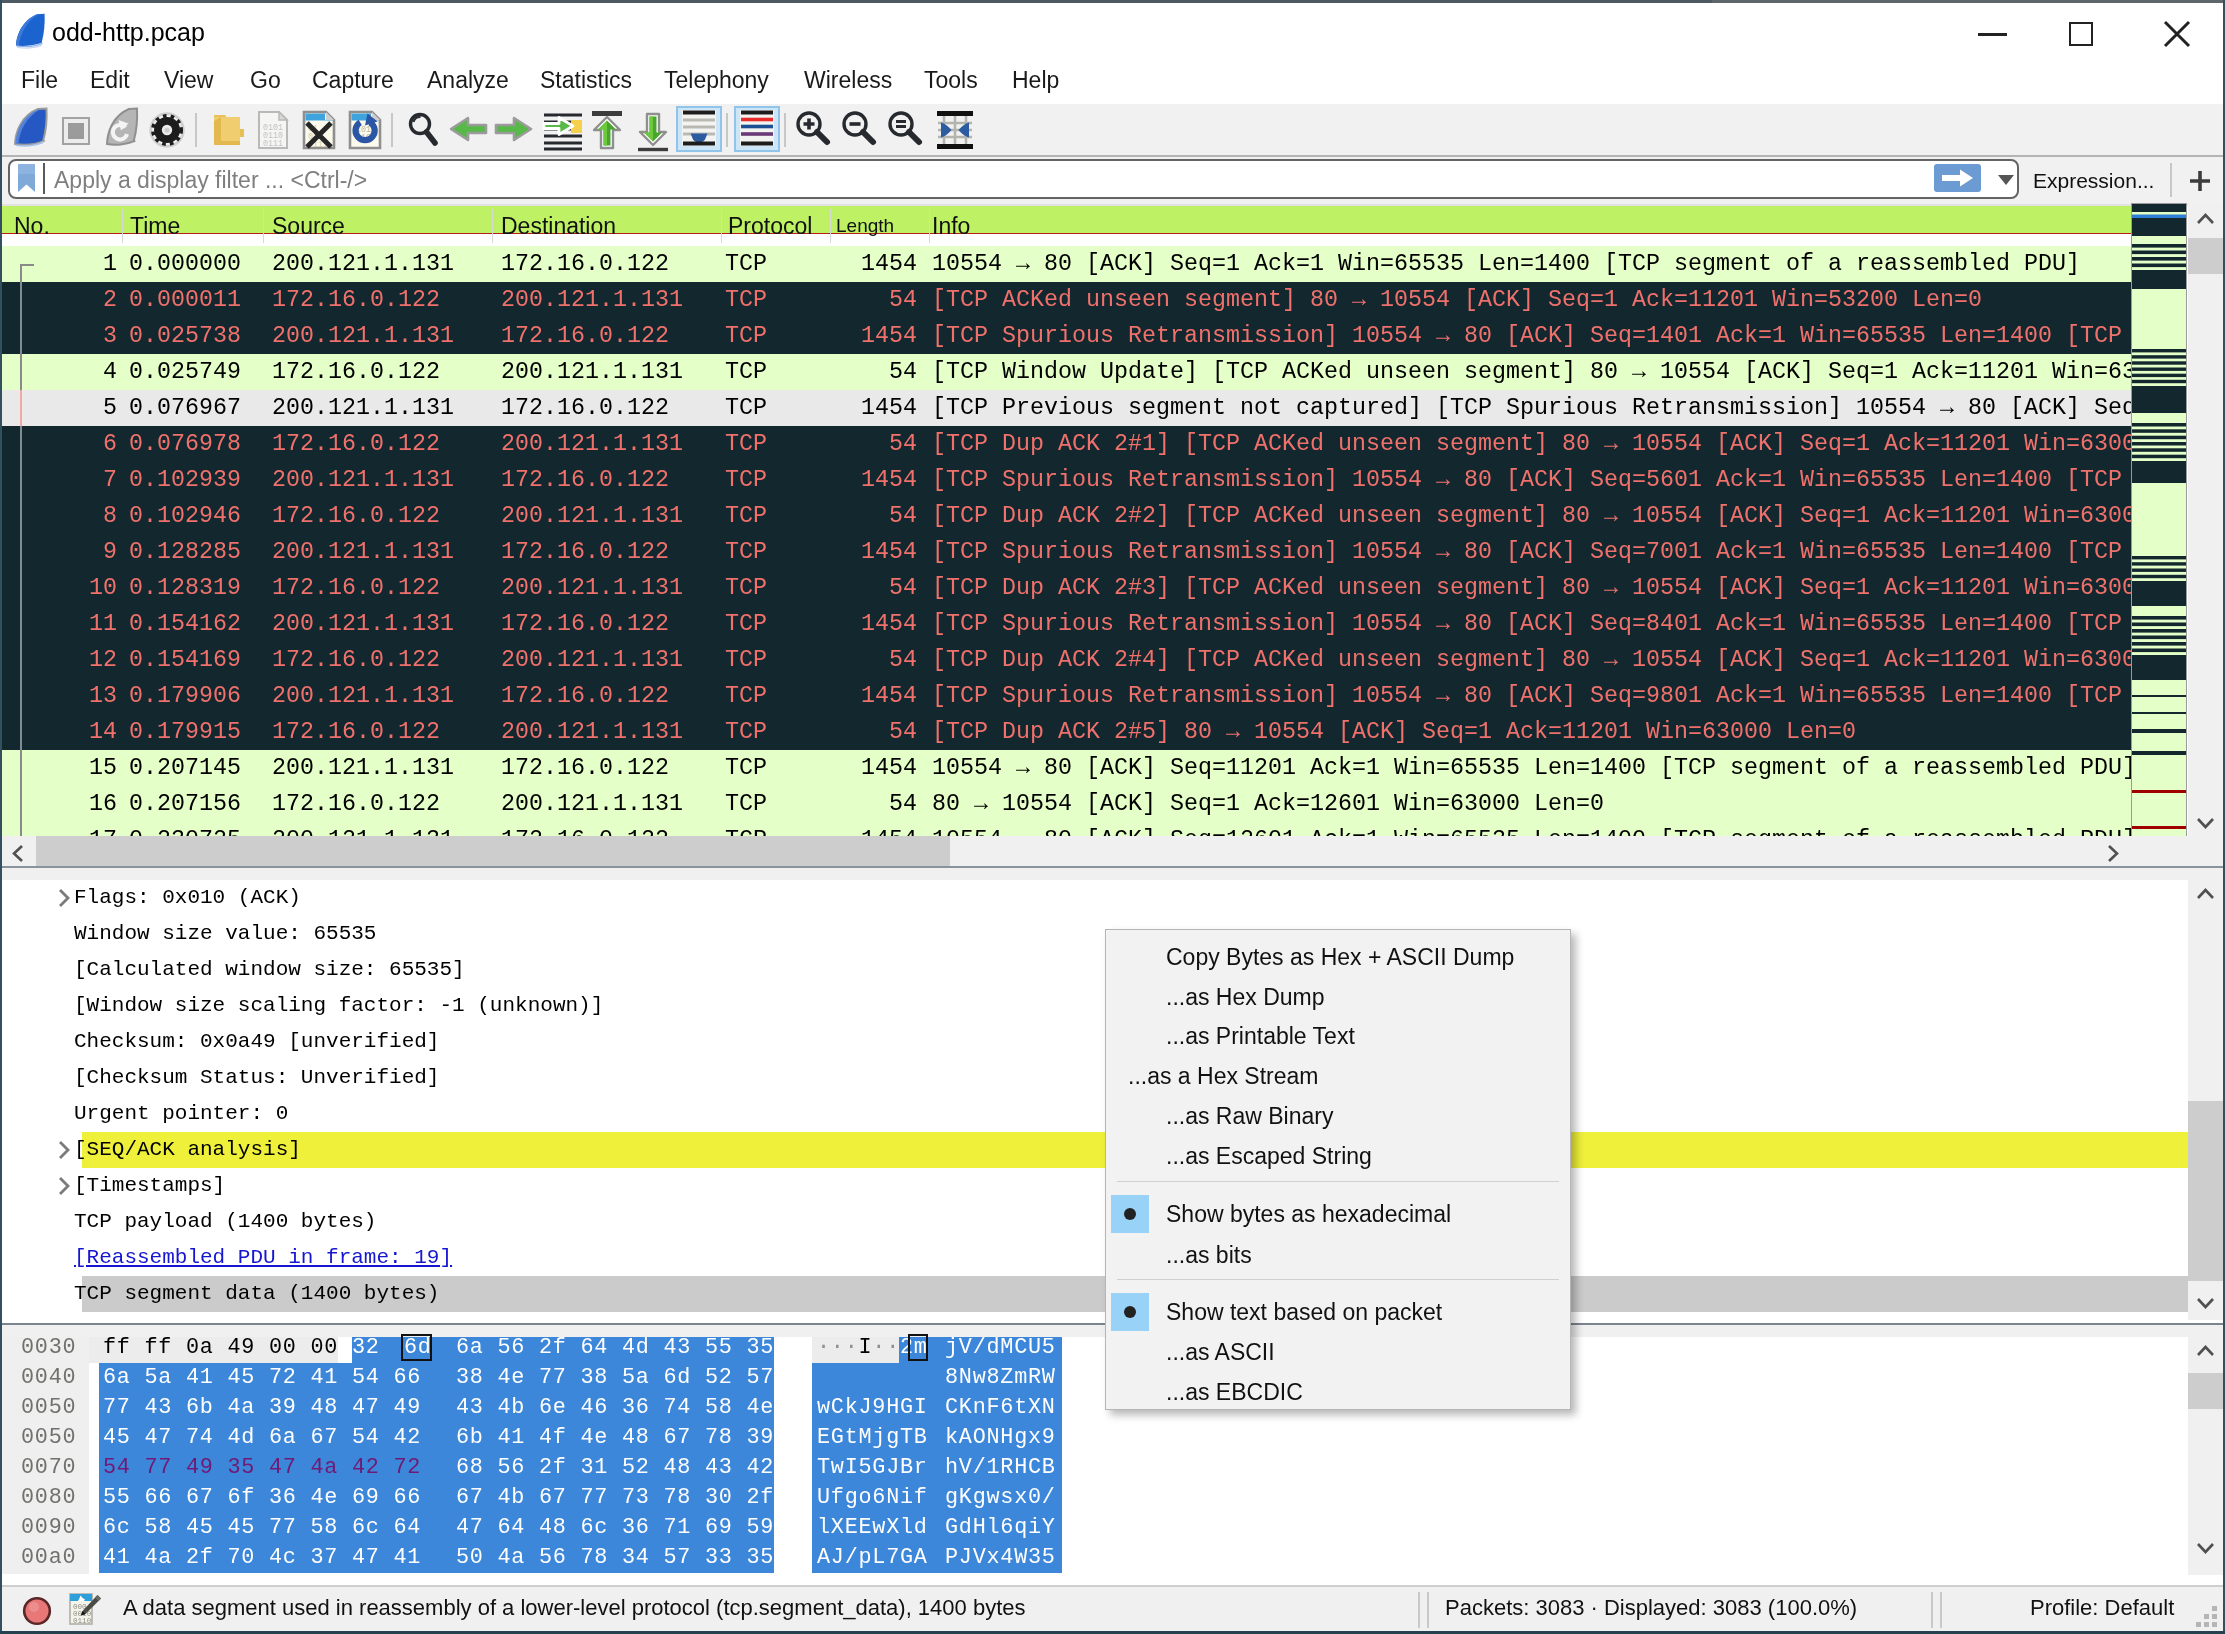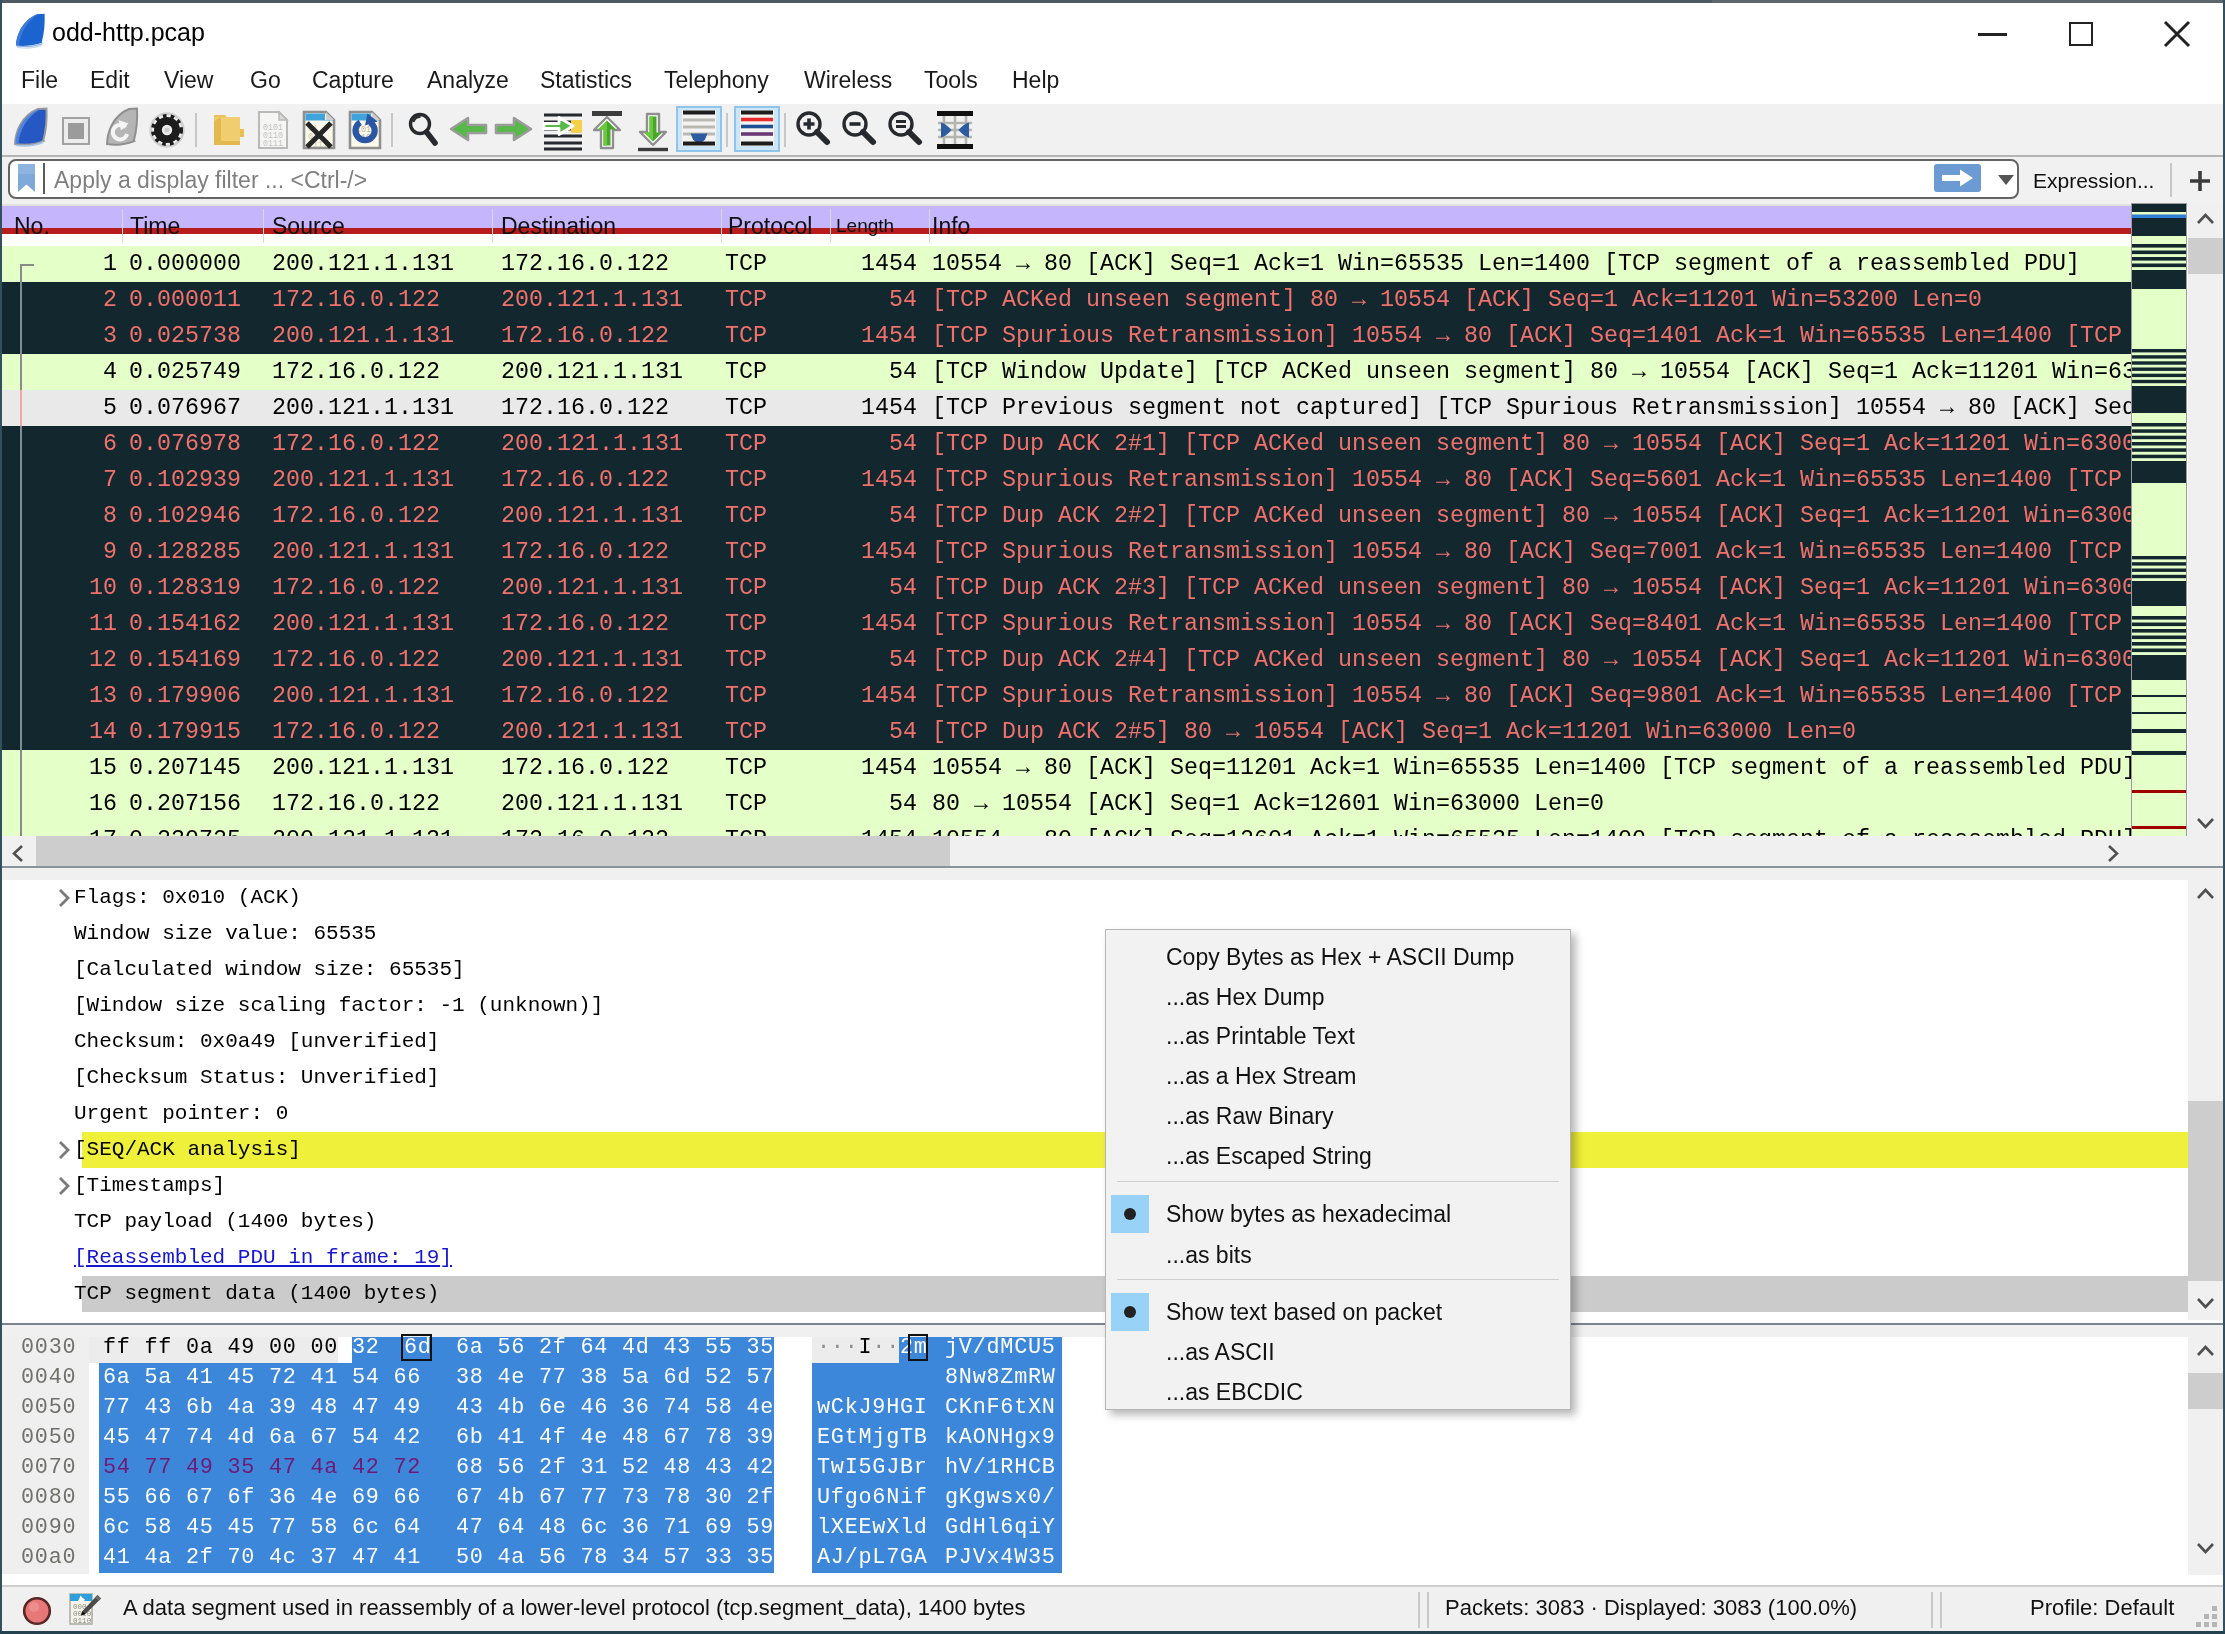--- a/index.html
+++ b/index.html
@@ -232,21 +232,21 @@
   <path d="M2 2 L18 2 L10 12 Z" fill="#555"></path>
  </svg>
  <div class="abs" style="left:2031px;top:0;height:47px;line-height:47px;font-size:21px;color:#111;">Expression...</div>
  <div class="abs" style="left:2168px;top:6px;width:2px;height:34px;background:#c7c7c7;"></div>
  <svg class="abs" style="left:2186px;top:12px" width="24" height="24" viewBox="0 0 24 24">
   <path d="M12 2 L12 22 M2 12 L22 12" stroke="#3c3c3c" stroke-width="3.6"></path>
  </svg>
 </div>
 
 <div class="abs" style="left:2px;top:204px;width:2221px;height:2px;background:#e2e2e2;"></div>
-<div class="abs" style="left:2px;top:206px;width:2130px;height:28px;background:#c4b5fd;border-bottom:6px solid #b91c1c;box-sizing:border-box;">
+<div class="abs" style="left:2px;top:206px;width:2130px;height:28px;background:#bef264;border-bottom:1px solid #b91c1c;box-sizing:border-box;">
 <div class="abs" style="left:12px;top:0;height:40px;line-height:40px;font-size:23px;color:#111;">No.</div>
 <div class="abs" style="left:128px;top:0;height:40px;line-height:40px;font-size:23px;color:#111;">Time</div>
 <div class="abs" style="left:270px;top:0;height:40px;line-height:40px;font-size:23px;color:#111;">Source</div>
 <div class="abs" style="left:499px;top:0;height:40px;line-height:40px;font-size:23px;color:#111;">Destination</div>
 <div class="abs" style="left:726px;top:0;height:40px;line-height:40px;font-size:23px;color:#111;">Protocol</div>
 <div class="abs" style="left:834px;top:0;height:40px;line-height:40px;font-size:19px;color:#111;">Length</div>
 <div class="abs" style="left:930px;top:0;height:40px;line-height:40px;font-size:23px;color:#111;">Info</div>
 <div class="abs" style="left:120px;top:3px;width:1px;height:34px;background:#d8d8d8;"></div>
 <div class="abs" style="left:261px;top:3px;width:1px;height:34px;background:#d8d8d8;"></div>
 <div class="abs" style="left:490px;top:3px;width:1px;height:34px;background:#d8d8d8;"></div>
@@ -479,21 +479,21 @@
     <rect x="8" y="16" width="5" height="5" fill="#b5b5b5"></rect>
     <rect x="16" y="16" width="5" height="5" fill="#b5b5b5"></rect>
     <rect x="8" y="8" width="5" height="5" fill="#b5b5b5"></rect>
     <rect x="16" y="8" width="5" height="5" fill="#b5b5b5"></rect>
     <rect x="16" y="0" width="5" height="5" fill="#b5b5b5"></rect>
   </svg>
 <div class="abs" style="left:1105px;top:929px;width:466px;height:481px;background:#f2f2f2;border:1px solid #b5b5b5;box-sizing:border-box;box-shadow:5px 5px 8px rgba(0,0,0,0.28);"></div>
 <div class="abs sans" style="left:1166px;top:937px;height:40px;line-height:40px;font-size:23px;color:#111;">Copy Bytes as Hex + ASCII Dump</div>
 <div class="abs sans" style="left:1166px;top:977px;height:40px;line-height:40px;font-size:23px;color:#111;">...as Hex Dump</div>
 <div class="abs sans" style="left:1166px;top:1016px;height:40px;line-height:40px;font-size:23px;color:#111;">...as Printable Text</div>
-<div class="abs sans" style="left:1166px;top:1056px;height:40px;line-height:40px;font-size:23px;color:#111;text-align:right;">...as a Hex Stream</div>
+<div class="abs sans" style="left:1128px;top:1056px;height:40px;line-height:40px;font-size:23px;color:#111;text-align:right;">...as a Hex Stream</div>
 <div class="abs sans" style="left:1166px;top:1096px;height:40px;line-height:40px;font-size:23px;color:#111;">...as Raw Binary</div>
 <div class="abs sans" style="left:1166px;top:1136px;height:40px;line-height:40px;font-size:23px;color:#111;">...as Escaped String</div>
 <div class="abs sans" style="left:1166px;top:1194px;height:40px;line-height:40px;font-size:23px;color:#111;">Show bytes as hexadecimal</div>
 <div class="abs" style="left:1111px;top:1195px;width:38px;height:38px;background:#99d2f7;"></div>
 <div class="abs" style="left:1124px;top:1208px;width:12px;height:12px;background:#222;border-radius:50%;"></div>
 <div class="abs sans" style="left:1166px;top:1235px;height:40px;line-height:40px;font-size:23px;color:#111;">...as bits</div>
 <div class="abs sans" style="left:1166px;top:1292px;height:40px;line-height:40px;font-size:23px;color:#111;">Show text based on packet</div>
 <div class="abs" style="left:1111px;top:1293px;width:38px;height:38px;background:#99d2f7;"></div>
 <div class="abs" style="left:1124px;top:1306px;width:12px;height:12px;background:#222;border-radius:50%;"></div>
 <div class="abs sans" style="left:1166px;top:1332px;height:40px;line-height:40px;font-size:23px;color:#111;">...as ASCII</div>

